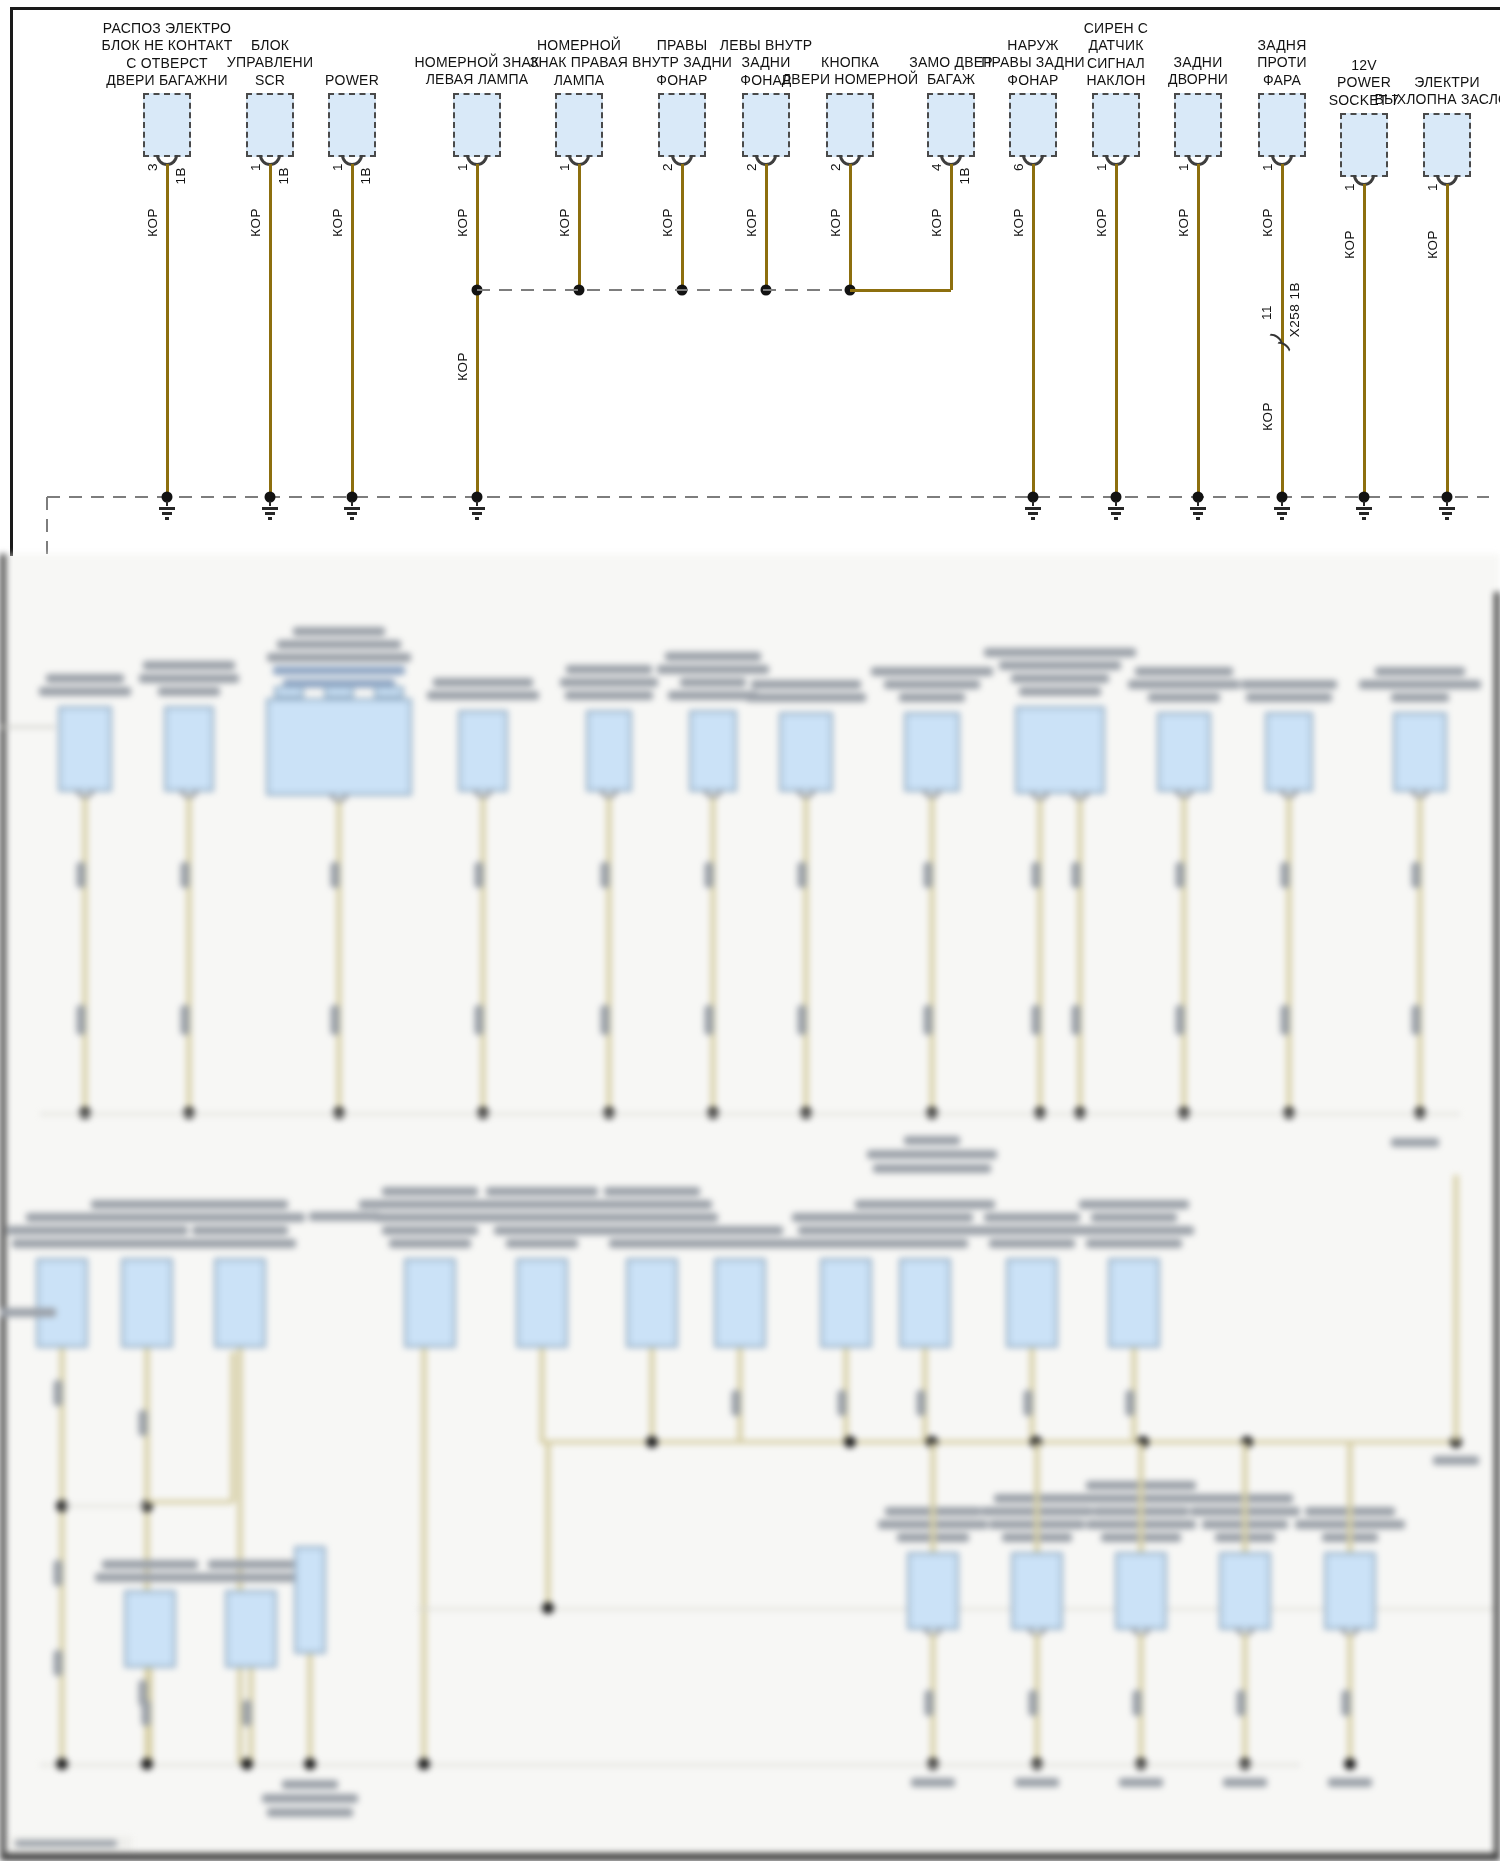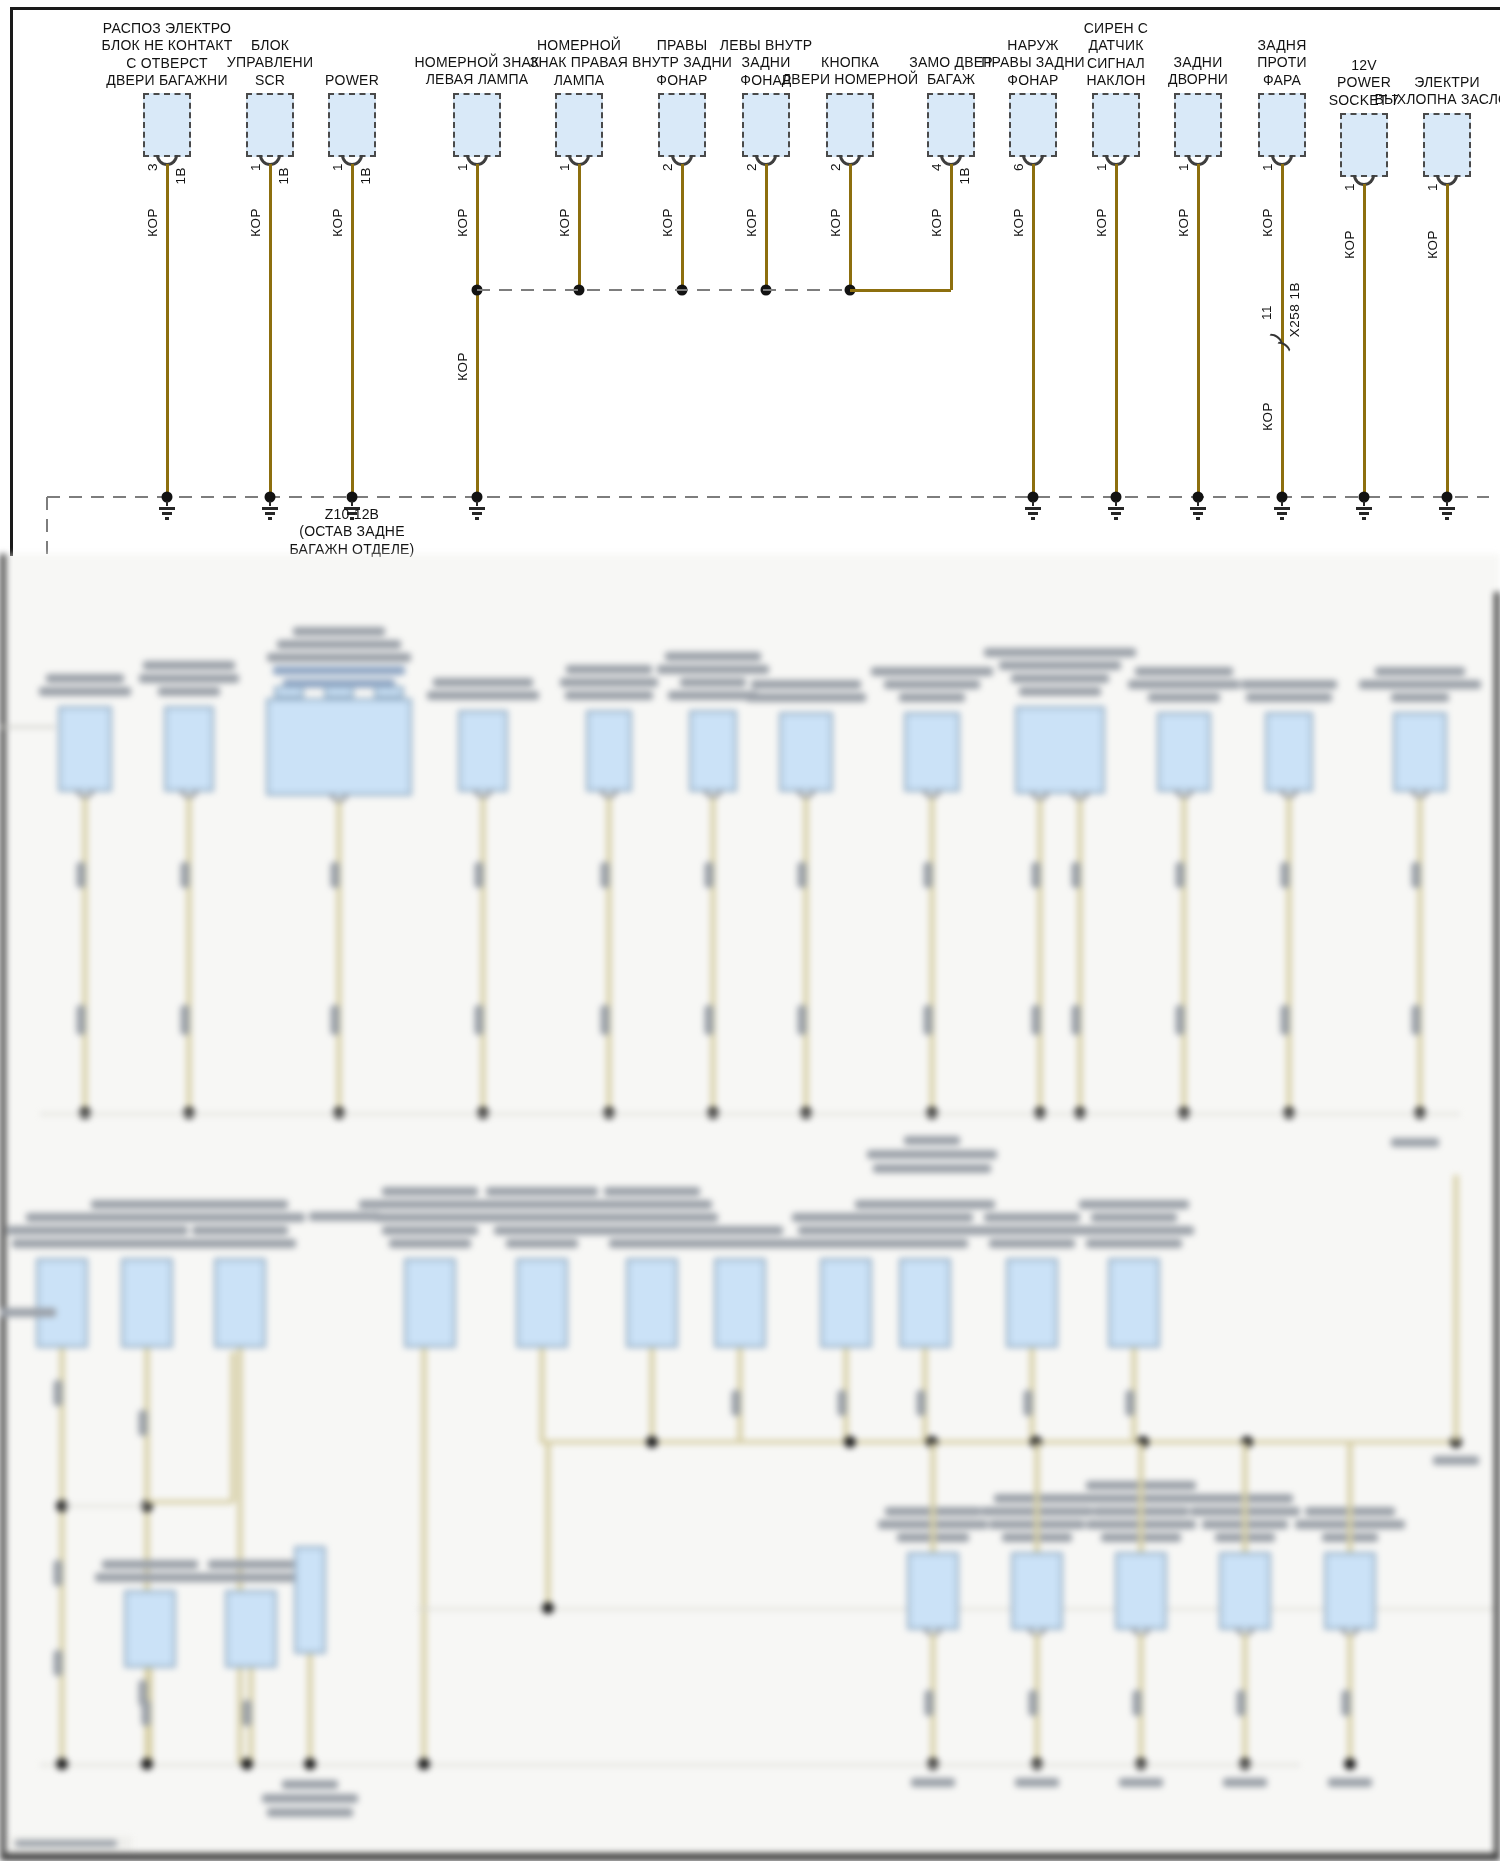--- a/index.html
+++ b/index.html
@@ -232,23 +232,20 @@
       <div class="gnd-bar" style="left: 1364px; top: 507px; width: 16px;"></div>
       <div class="gnd-bar" style="left: 1364px; top: 512px; width: 10px;"></div>
       <div class="gnd-bar" style="left: 1364px; top: 517px; width: 4px;"></div>
       <div class="dot" style="left: 1447px; top: 497px;"></div>
       <div class="abs" style="left: 1446px; top: 501px; width: 2px; height: 5px; background: rgb(38, 38, 38);"></div>
       <div class="gnd-bar" style="left: 1447px; top: 507px; width: 16px;"></div>
       <div class="gnd-bar" style="left: 1447px; top: 512px; width: 10px;"></div>
       <div class="gnd-bar" style="left: 1447px; top: 517px; width: 4px;"></div>
     </div>
 
-  <div class="lbl" style="left:352px; top:560px; transform:translate(-50%,0); top:506px; width:220px;">Z10 12В
-(ОСТАВ ЗАДНЕ
-БАГАЖН ОТДЕЛЕ)</div>
 
   <div id="blur-layer">
       <div class="veil" style="left: 0px; top: 554px; width: 1500px; height: 1307px;"></div>
       <div class="edge" style="left: 0px; top: 554px; width: 6px; height: 1307px;"></div>
       <div class="edge" style="left: 1494px; top: 592px; width: 6px; height: 1269px;"></div>
       <div class="edge" style="left: 6px; top: 1853px; width: 1494px; height: 8px; background: rgb(63, 63, 63);"></div>
       <div class="fline" style="left: 0px; top: 726px; width: 55px; height: 2px; background: rgb(194, 194, 189);"></div>
       <div class="bar" style="left: 85px; top: 687px; width: 92px;"></div>
       <div class="bar" style="left: 85px; top: 674px; width: 78px;"></div>
       <div class="bbox" style="left: 85px; top: 706px; width: 54px; height: 86px;"></div>

